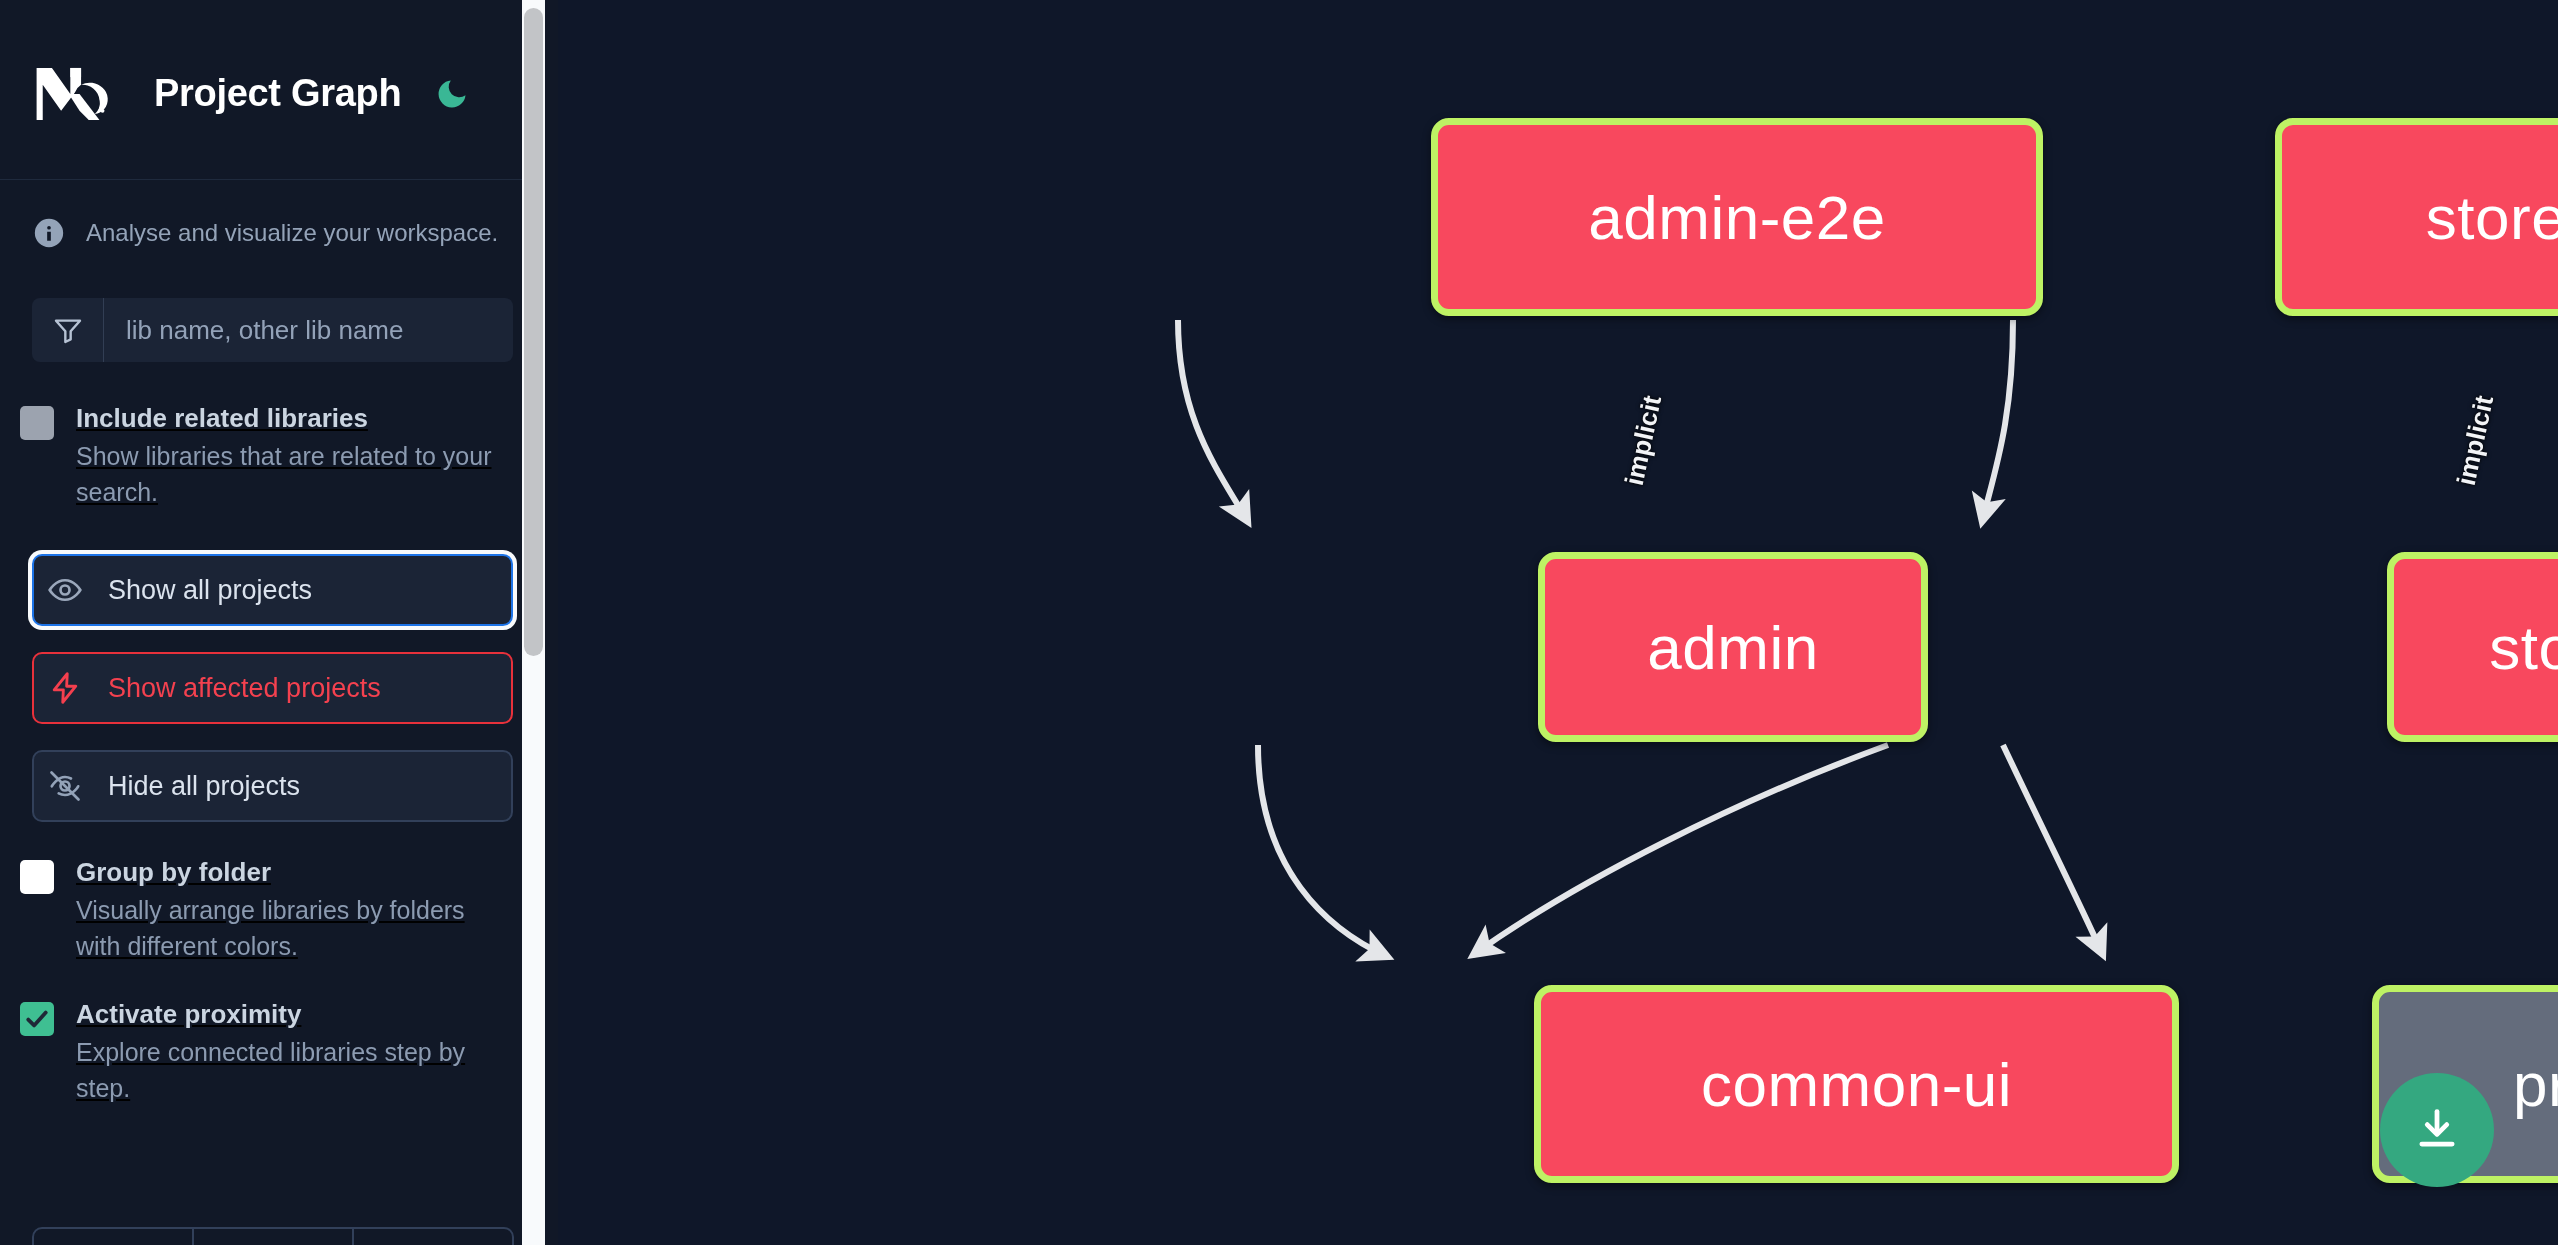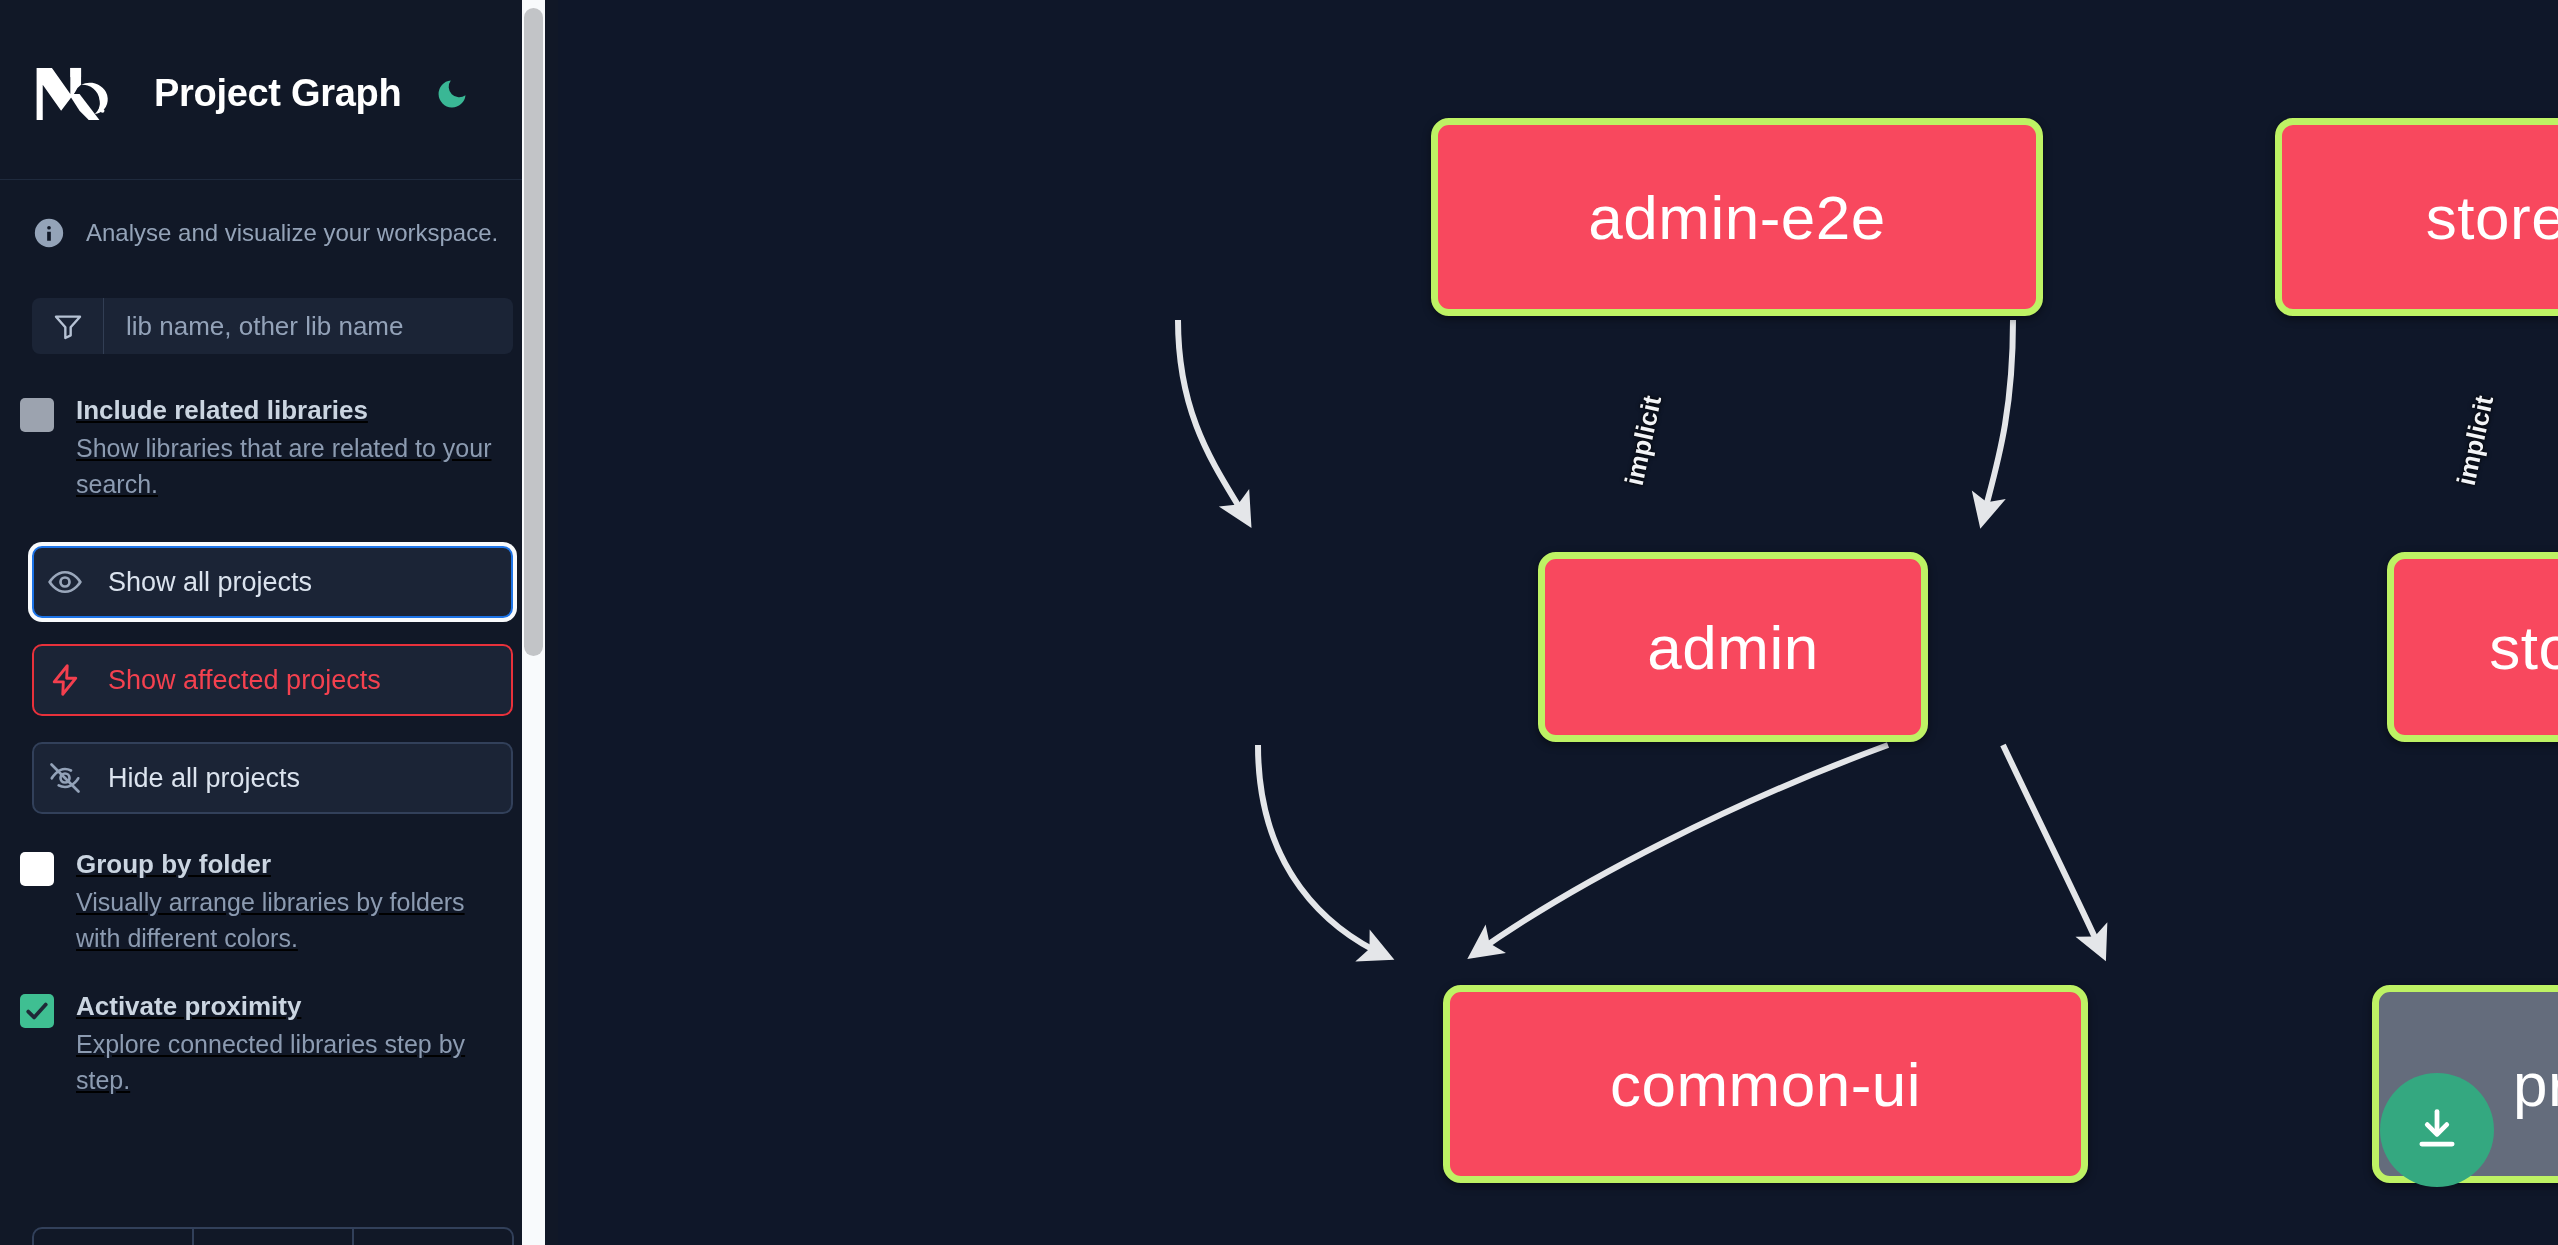--- a/index.html
+++ b/index.html
@@ -87,21 +87,21 @@
     font-size: 24px;
     color: #94a3b8;
     white-space: nowrap;
   }
 
   
   .search-wrap {
     margin: 48px 32px 0 32px;
     display: flex;
     align-items: stretch;
-    height: 56px;
+    height: 64px;
     background: #1b2436;
     border-radius: 8px;
     overflow: hidden;
   }
   .search-icon-box {
     width: 72px;
     display: flex; align-items: center; justify-content: center;
     border-right: 1px solid #2b3purple;
     border-right: 1px solid #2b3purple;
   }
@@ -439,21 +439,21 @@
     </div>
 
     <div class="node pink" style="left:980px; top:552px; width:390px; height:190px;">
       <span class="node-label">admin</span>
     </div>
 
     <div class="node pink" style="left:1829px; top:552px; width:345px; height:190px;">
       <span class="node-label">store</span>
     </div>
 
-    <div class="node pink" style="left:885px; top:985px; width:645px; height:198px;">
+    <div class="node pink" style="left:976px; top:985px; width:645px; height:198px;">
       <span class="node-label">common-ui</span>
     </div>
 
     <div class="node grey" style="left:1814px; top:985px; width:524px; height:198px;">
       <span class="node-label">products</span>
     </div>
 
     <span class="edge-label" style="left:1040px; top:425px; transform: rotate(-78deg);">implicit</span>
 
     <span class="edge-label" style="left:1872px; top:425px; transform: rotate(-78deg);">implicit</span>

